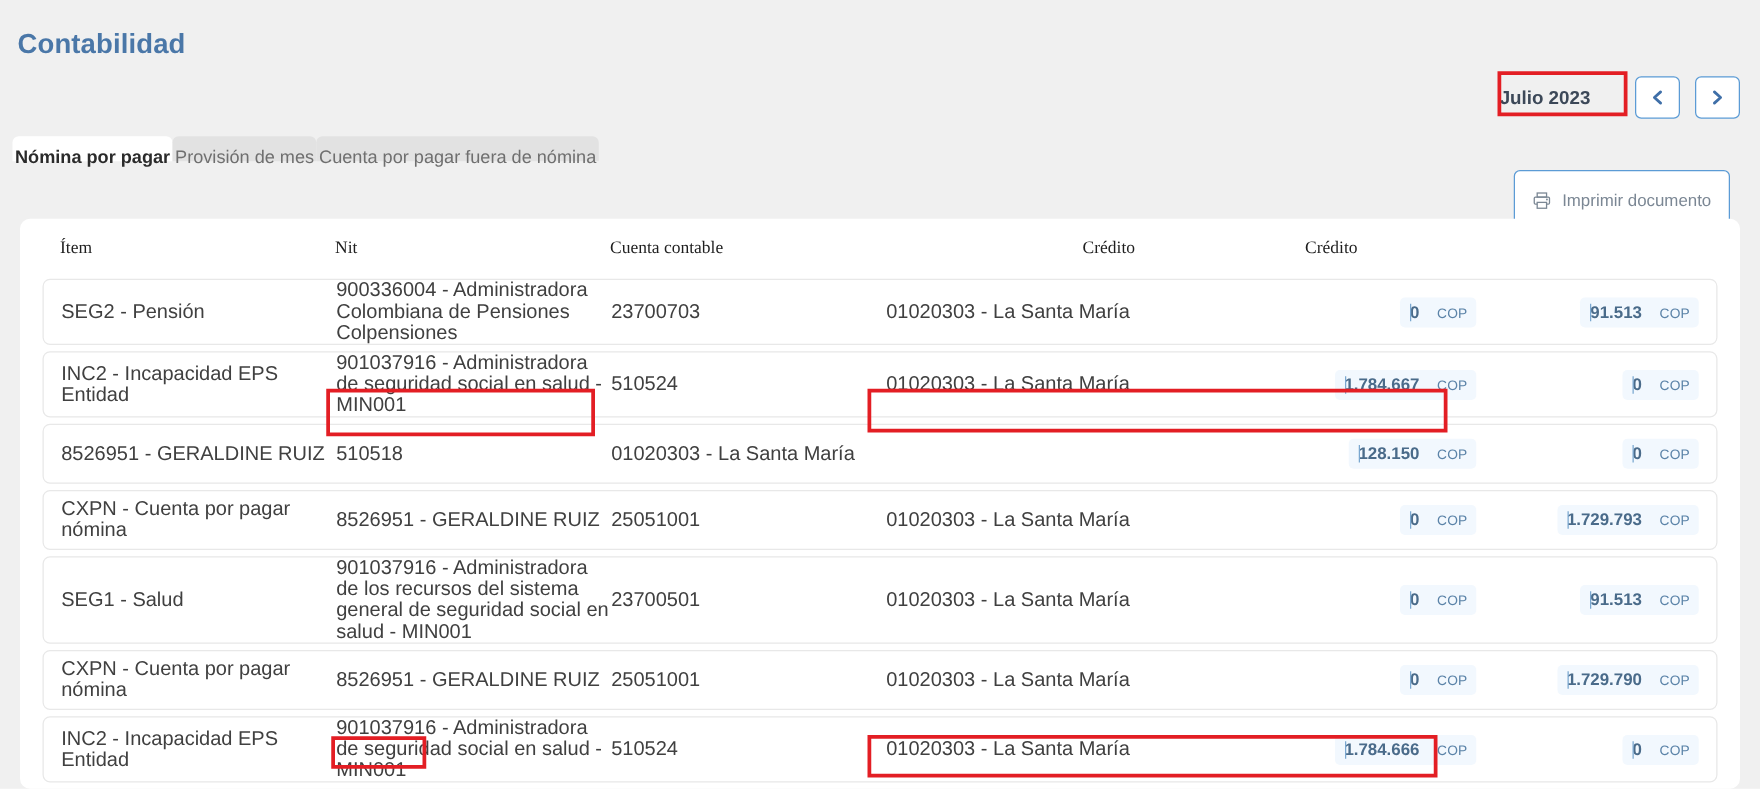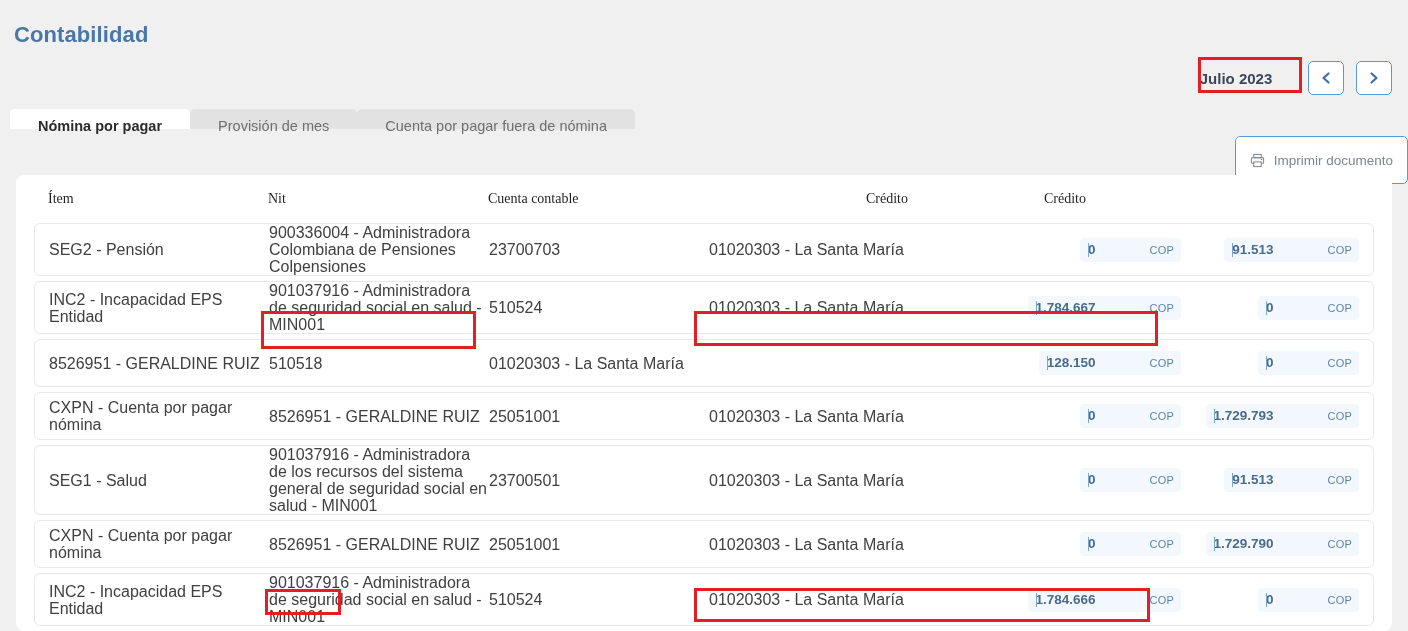--- a/index.html
+++ b/index.html
@@ -70,41 +70,41 @@
     position: absolute;
     left: 10px;
     top: 95px;
     display: flex;
     align-items: flex-end;
     height: 34px;
   }
   .tab {
     height: 20px;
     line-height: 34px;
-    padding: 0 28px;
+    padding: 0 2px;
     font-size: 14.5px;
     border-radius: 5px 5px 0 0;
     cursor: pointer;
     white-space: nowrap;
     box-sizing: border-box;
   }
   .tab.active {
     background: #ffffff;
     color: #2b2b2b;
     font-weight: bold;
   }
   .tab.inactive {
     background: #e2e2e2;
     color: #6f6f6f;
   }
 
   
   .print-btn {
     position: absolute;
-    right: 0;
+    right: 24px;
     top: 136px;
     height: 48px;
     display: flex;
     align-items: center;
     gap: 9px;
     padding: 12px 14px;
     border: 1px solid #5b9bd5;
     border-radius: 5px;
     background: #ffffff;
     color: #7b8794;
@@ -184,21 +184,20 @@
     position: absolute;
     top: 5px;
     bottom: 5px;
     border-left: 1px solid #7aa7d0;
   }
   .amount .cur {
     font-size: 11px;
     color: #5b83a8;
     padding-left: 7px;
     letter-spacing: 0.2px;
-    margin-left: 40px;
   }
 
   
   .annot {
     position: absolute;
     border: 3px solid #e31e24;
     pointer-events: none;
     box-sizing: border-box;
     z-index: 40;
   }

